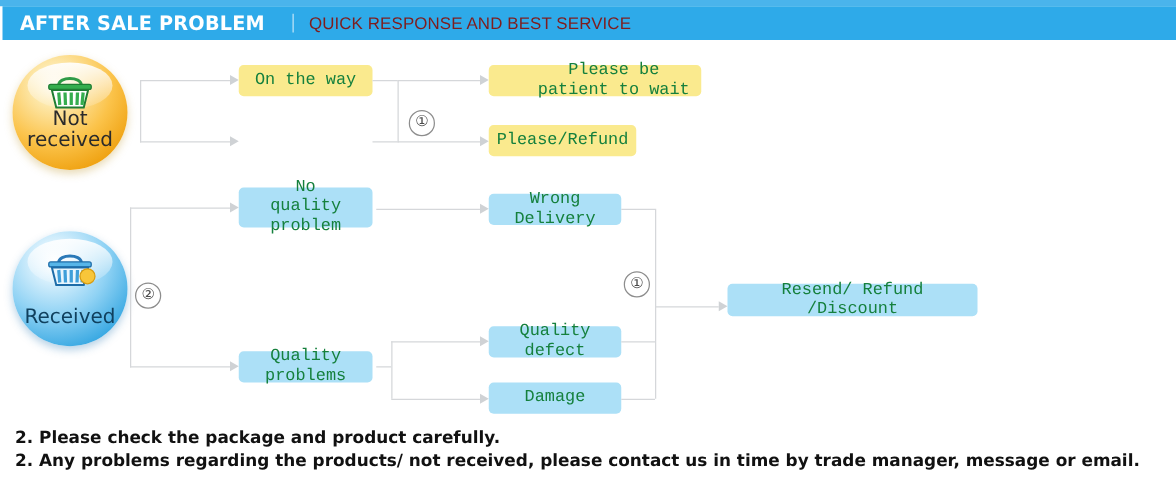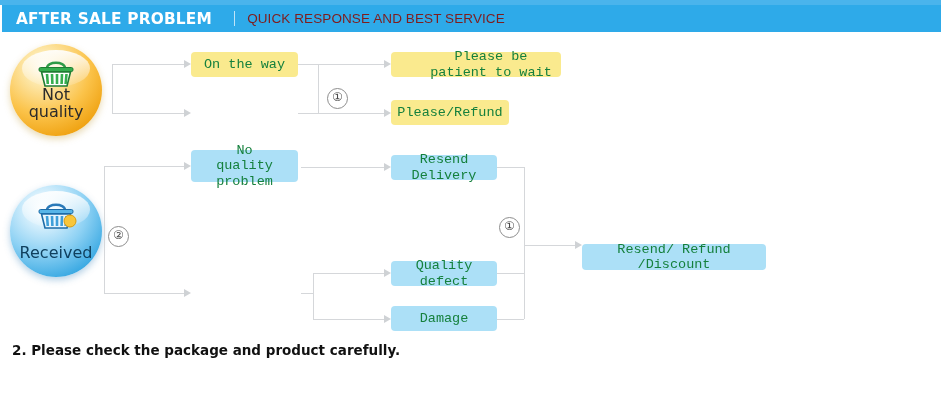--- a/index.html
+++ b/index.html
@@ -212,21 +212,21 @@
         <g stroke="#35ad4e" stroke-width="2.6">
           <line x1="12" y1="17" x2="12.8" y2="27"></line>
           <line x1="17" y1="17" x2="17.4" y2="27"></line>
           <line x1="22" y1="17" x2="22" y2="27"></line>
           <line x1="27" y1="17" x2="26.6" y2="27"></line>
           <line x1="31.5" y1="17" x2="30.6" y2="27"></line>
         </g>
       </svg>
     </span>
     <span class="badge-label">Not
-quality</span>
+received</span>
   </div>
 
   <div class="ln ln-v" style="left:112px; top:64px; height:50px;"></div>
   <div class="ln ln-h" style="left:112px; top:64px; width:72px;"></div>
   <div class="ln ln-h" style="left:112px; top:113px; width:72px;"></div>
   <div class="arrowhead" style="left:184px; top:60px;"></div>
   <div class="arrowhead" style="left:184px; top:109px;"></div>
 
   <div class="box box-yellow" style="left:191px; top:52px; width:107px; height:25px;">On the way</div>
 
@@ -264,42 +264,44 @@
 
   <div class="ln ln-v" style="left:104px; top:166px; height:128px;"></div>
   <div class="ln ln-h" style="left:104px; top:166px; width:80px;"></div>
   <div class="ln ln-h" style="left:104px; top:293px; width:80px;"></div>
   <div class="arrowhead" style="left:184px; top:162px;"></div>
   <div class="arrowhead" style="left:184px; top:289px;"></div>
   <div class="circnum" style="left:108px; top:226px;">②</div>
 
   <div class="box box-blue" style="left:191px; top:150px; width:107px; height:32px;">No
 quality problem</div>
+  <div class="box box-blue" style="left:191px; top:281px; width:107px; height:25px;">Quality problems</div>
 
   <div class="ln ln-h" style="left:301px; top:167px; width:83px;"></div>
   <div class="arrowhead" style="left:384px; top:163px;"></div>
 
   <div class="ln ln-h" style="left:301px; top:293px; width:12px;"></div>
   <div class="ln ln-v" style="left:313px; top:273px; height:46px;"></div>
   <div class="ln ln-h" style="left:313px; top:273px; width:71px;"></div>
   <div class="ln ln-h" style="left:313px; top:319px; width:71px;"></div>
   <div class="arrowhead" style="left:384px; top:269px;"></div>
   <div class="arrowhead" style="left:384px; top:315px;"></div>
 
-  <div class="box box-blue" style="left:391px; top:155px; width:106px; height:25px;">Resend Delivery</div>
+  <div class="box box-blue" style="left:391px; top:155px; width:106px; height:25px;">Wrong Delivery</div>
   <div class="box box-blue" style="left:391px; top:261px; width:106px; height:25px;">Quality defect</div>
   <div class="box box-blue" style="left:391px; top:306px; width:106px; height:25px;">Damage</div>
 
   <div class="ln ln-h" style="left:497px; top:167px; width:27px;"></div>
   <div class="ln ln-h" style="left:497px; top:273px; width:27px;"></div>
   <div class="ln ln-h" style="left:497px; top:319px; width:27px;"></div>
   <div class="ln ln-v" style="left:524px; top:167px; height:152px;"></div>
   <div class="ln ln-h" style="left:524px; top:245px; width:51px;"></div>
   <div class="arrowhead" style="left:575px; top:241px;"></div>
   <div class="circnum" style="left:499px; top:217px;">①</div>
 
-  <div class="box box-blue" style="left:582px; top:244px; width:184px; height:26px;">Resend/ Refund /Discount</div>
+  <div class="box box-blue" style="left:582px; top:227px; width:200px; height:26px;">Resend/ Refund /Discount</div>
 
   <div class="notes">
     <div class="note-line">2. Please check the package and product carefully.</div>
+    <div class="note-line">2. Any problems regarding the products/ not received, please contact us in time by trade manager, message or email.</div>
   </div>
 
 </div>
 
 </body></html>

